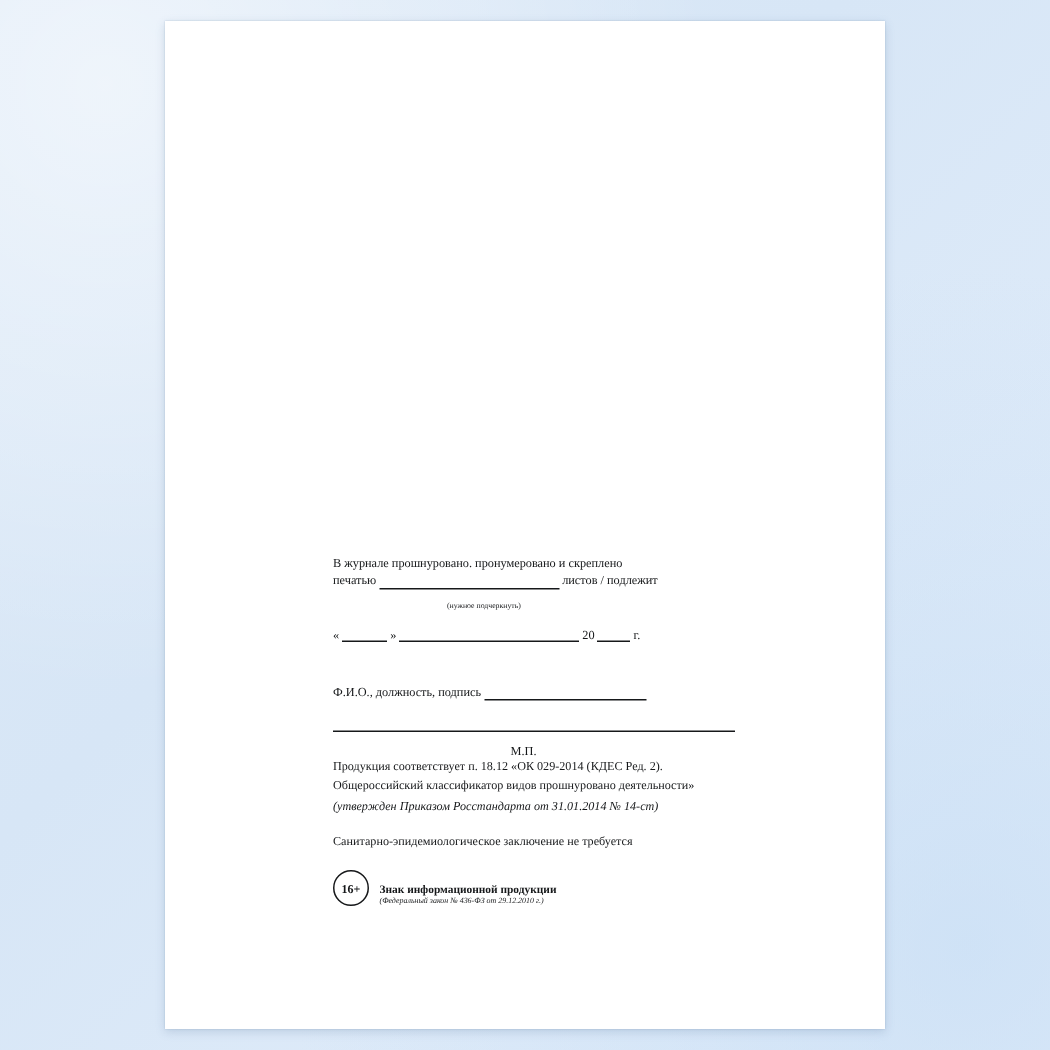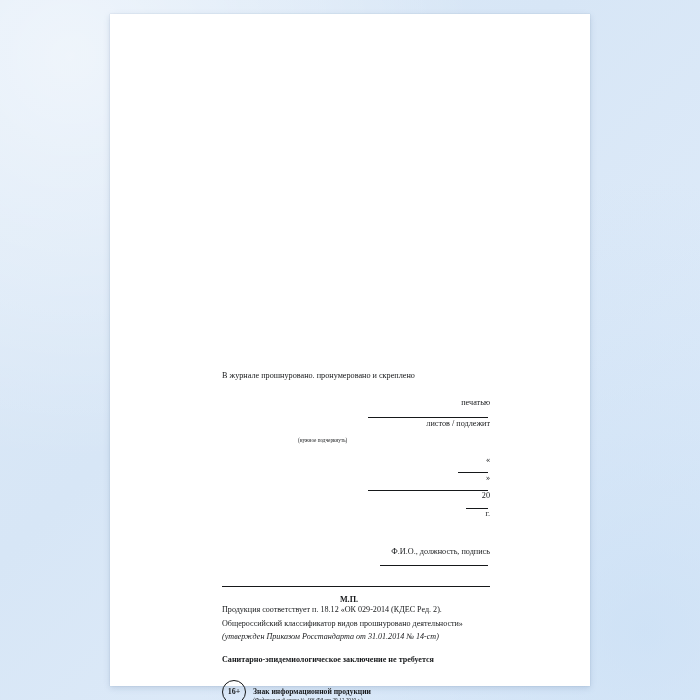--- a/index.html
+++ b/index.html
@@ -43,27 +43,26 @@
     top: 356px;
     width: 268px;
     color: #16181a;
   }
   .line {
     font-size: 8.2px;
     line-height: 1.38;
     white-space: nowrap;
   }
   .blk {
-    margin-bottom: 16px;
+    margin-bottom: 0;
   }
   .row {
     display: flex;
     align-items: flex-end;
     white-space: nowrap;
-    flex-direction: column;
   }
   .rule {
     display: inline-block;
     border-bottom: 1px solid #16181a;
     height: 8px;
     margin: 0 2px;
   }
   .r-long { width: 120px; }
   .r-med { width: 30px; }
   .r-short { width: 22px; }
@@ -76,37 +75,36 @@
   }
   .hint-wrap {
     margin-left: 76px;
     margin-top: -1px;
   }
   .mp {
     text-align: center;
     font-size: 8.2px;
     margin-top: 8px;
     padding-right: 14px;
-    font-weight: bold;
   }
   .fullrule {
     border-bottom: 1px solid #16181a;
     height: 9px;
     width: 100%;
     margin-top: 2px;
   }
   .sec {
   }
   .it { font-style: italic; }
   .sec p {
     margin: 0 0 2px 0;
     font-size: 8.1px;
     line-height: 1.4;
   }
-  .spaced { margin-top: 12px !important; font-weight: bold; }
+  .spaced { margin-top: 12px !important; }
   .badge-row {
     display: flex;
     align-items: flex-end;
     margin-top: 14px;
   }
   .badge {
     width: 22px;
     height: 22px;
     border: 1.2px solid #16181a;
     border-radius: 50%;

